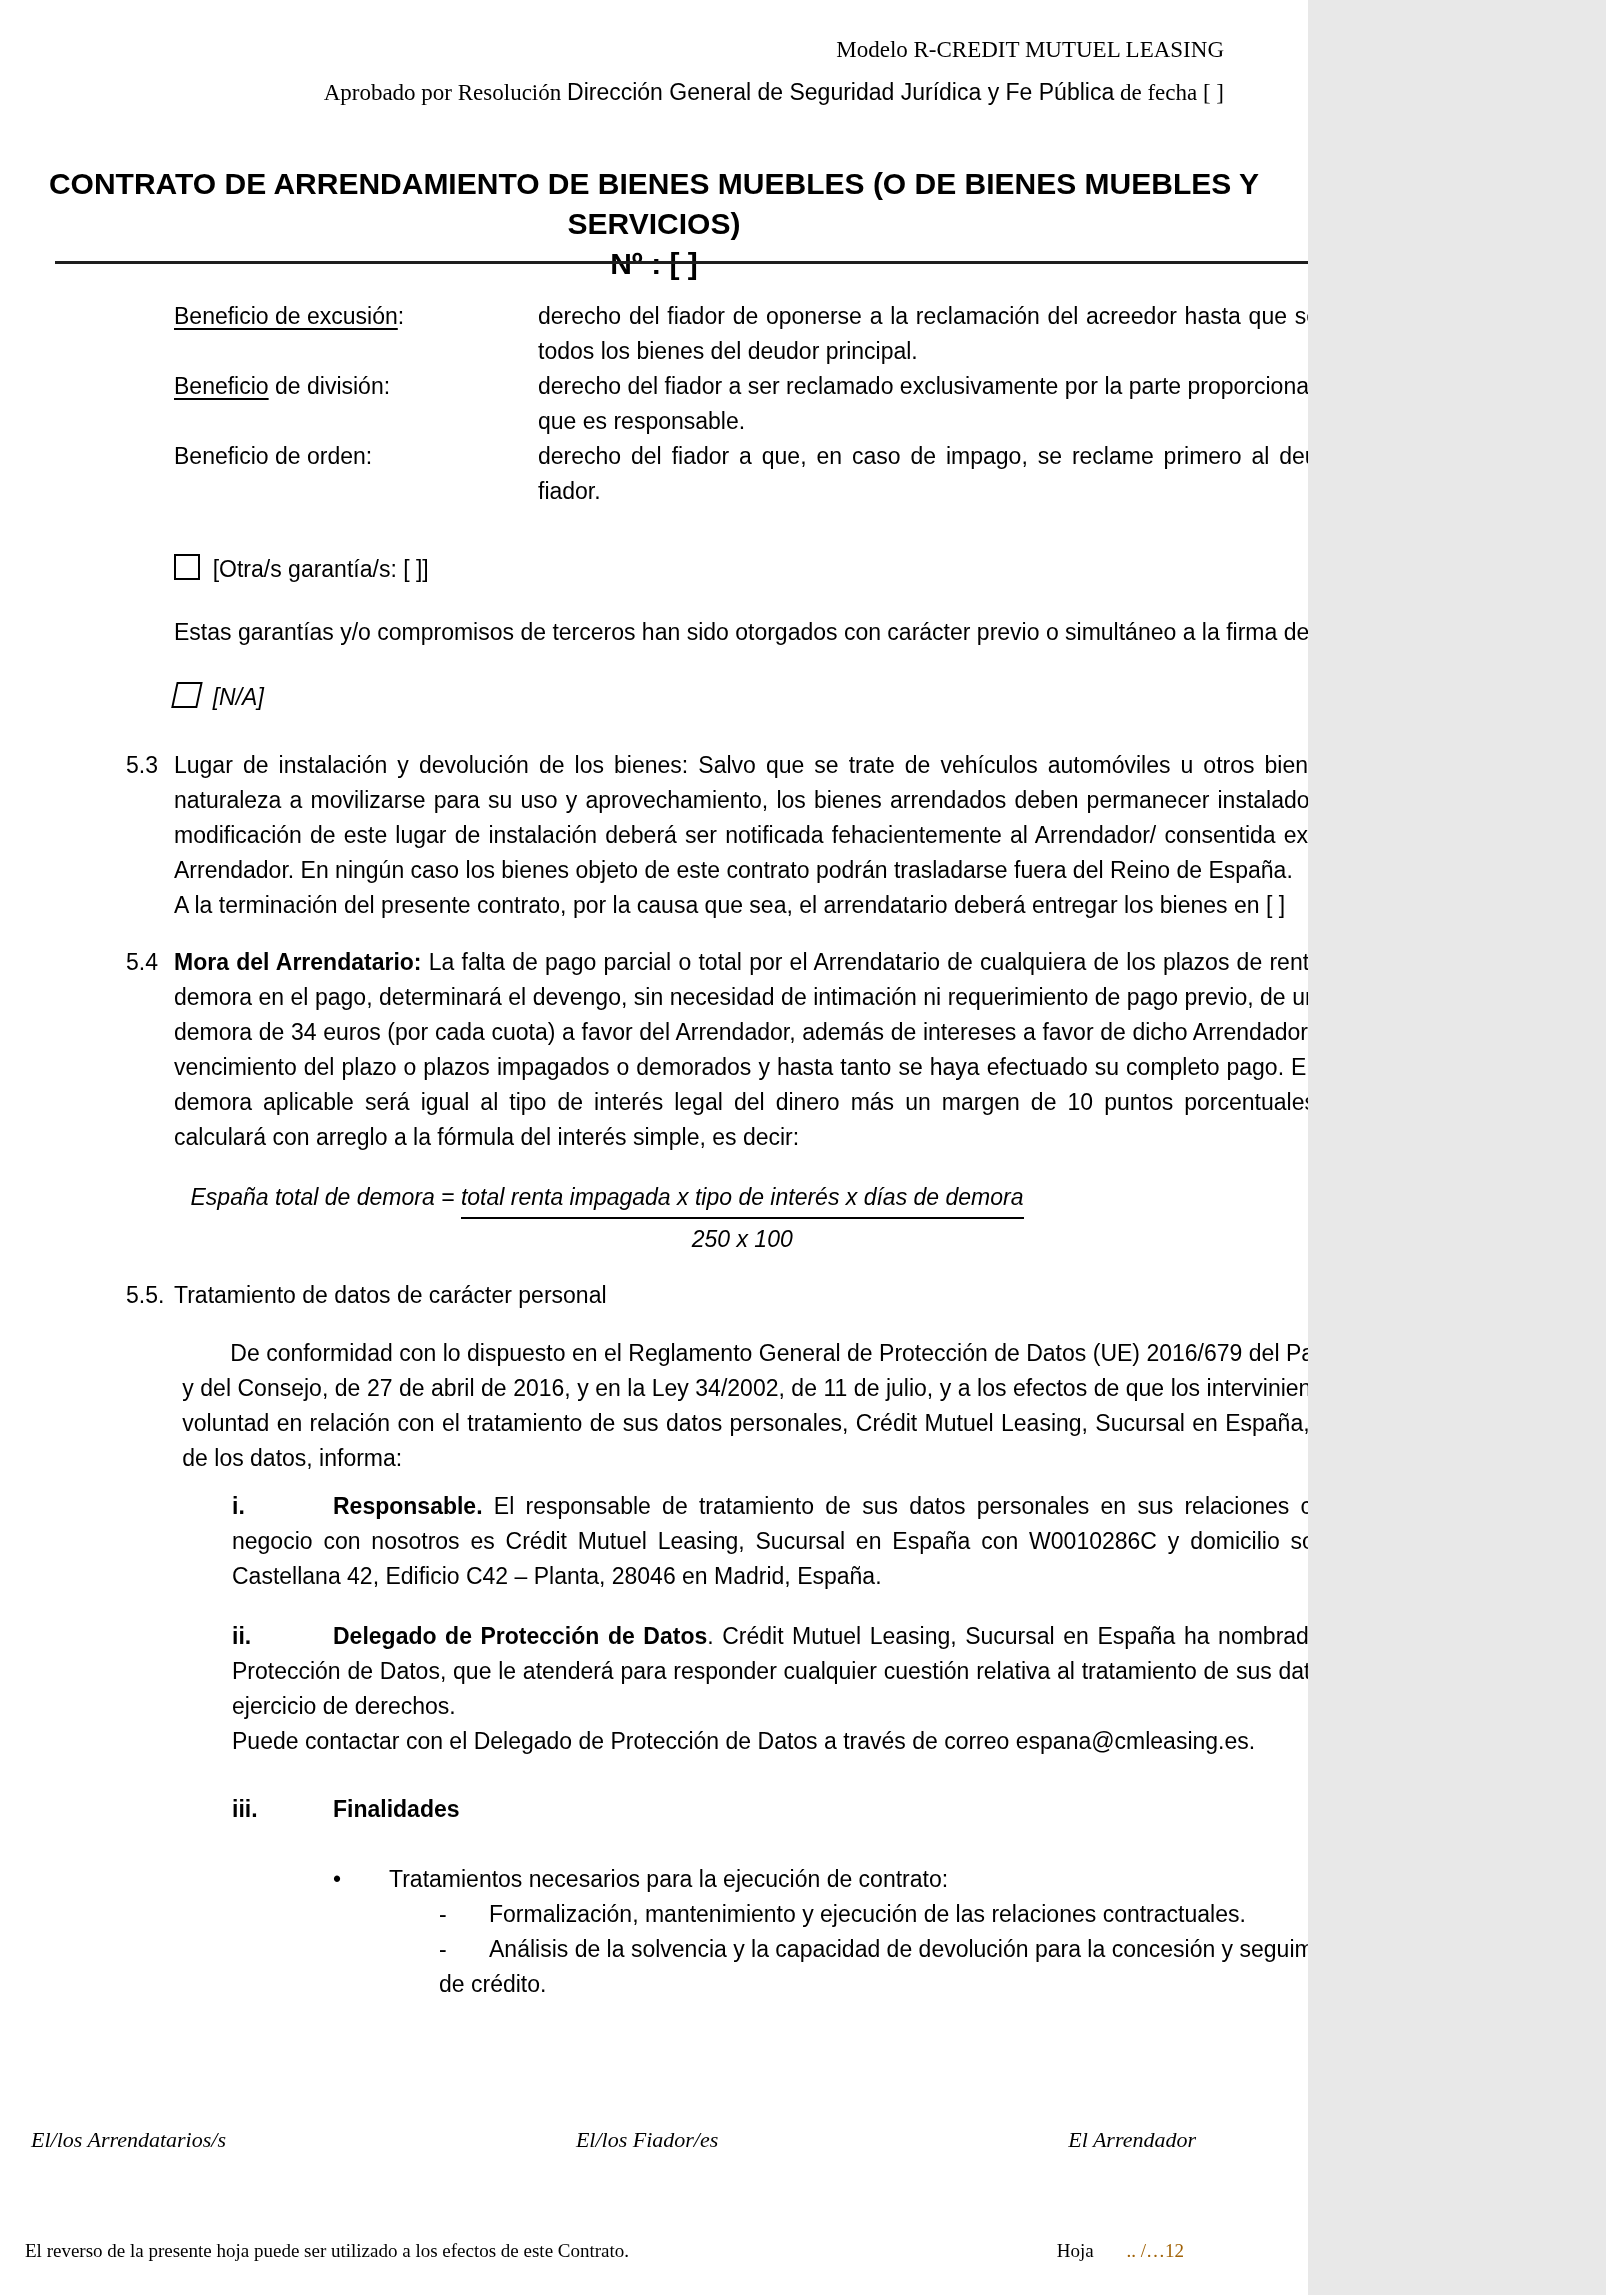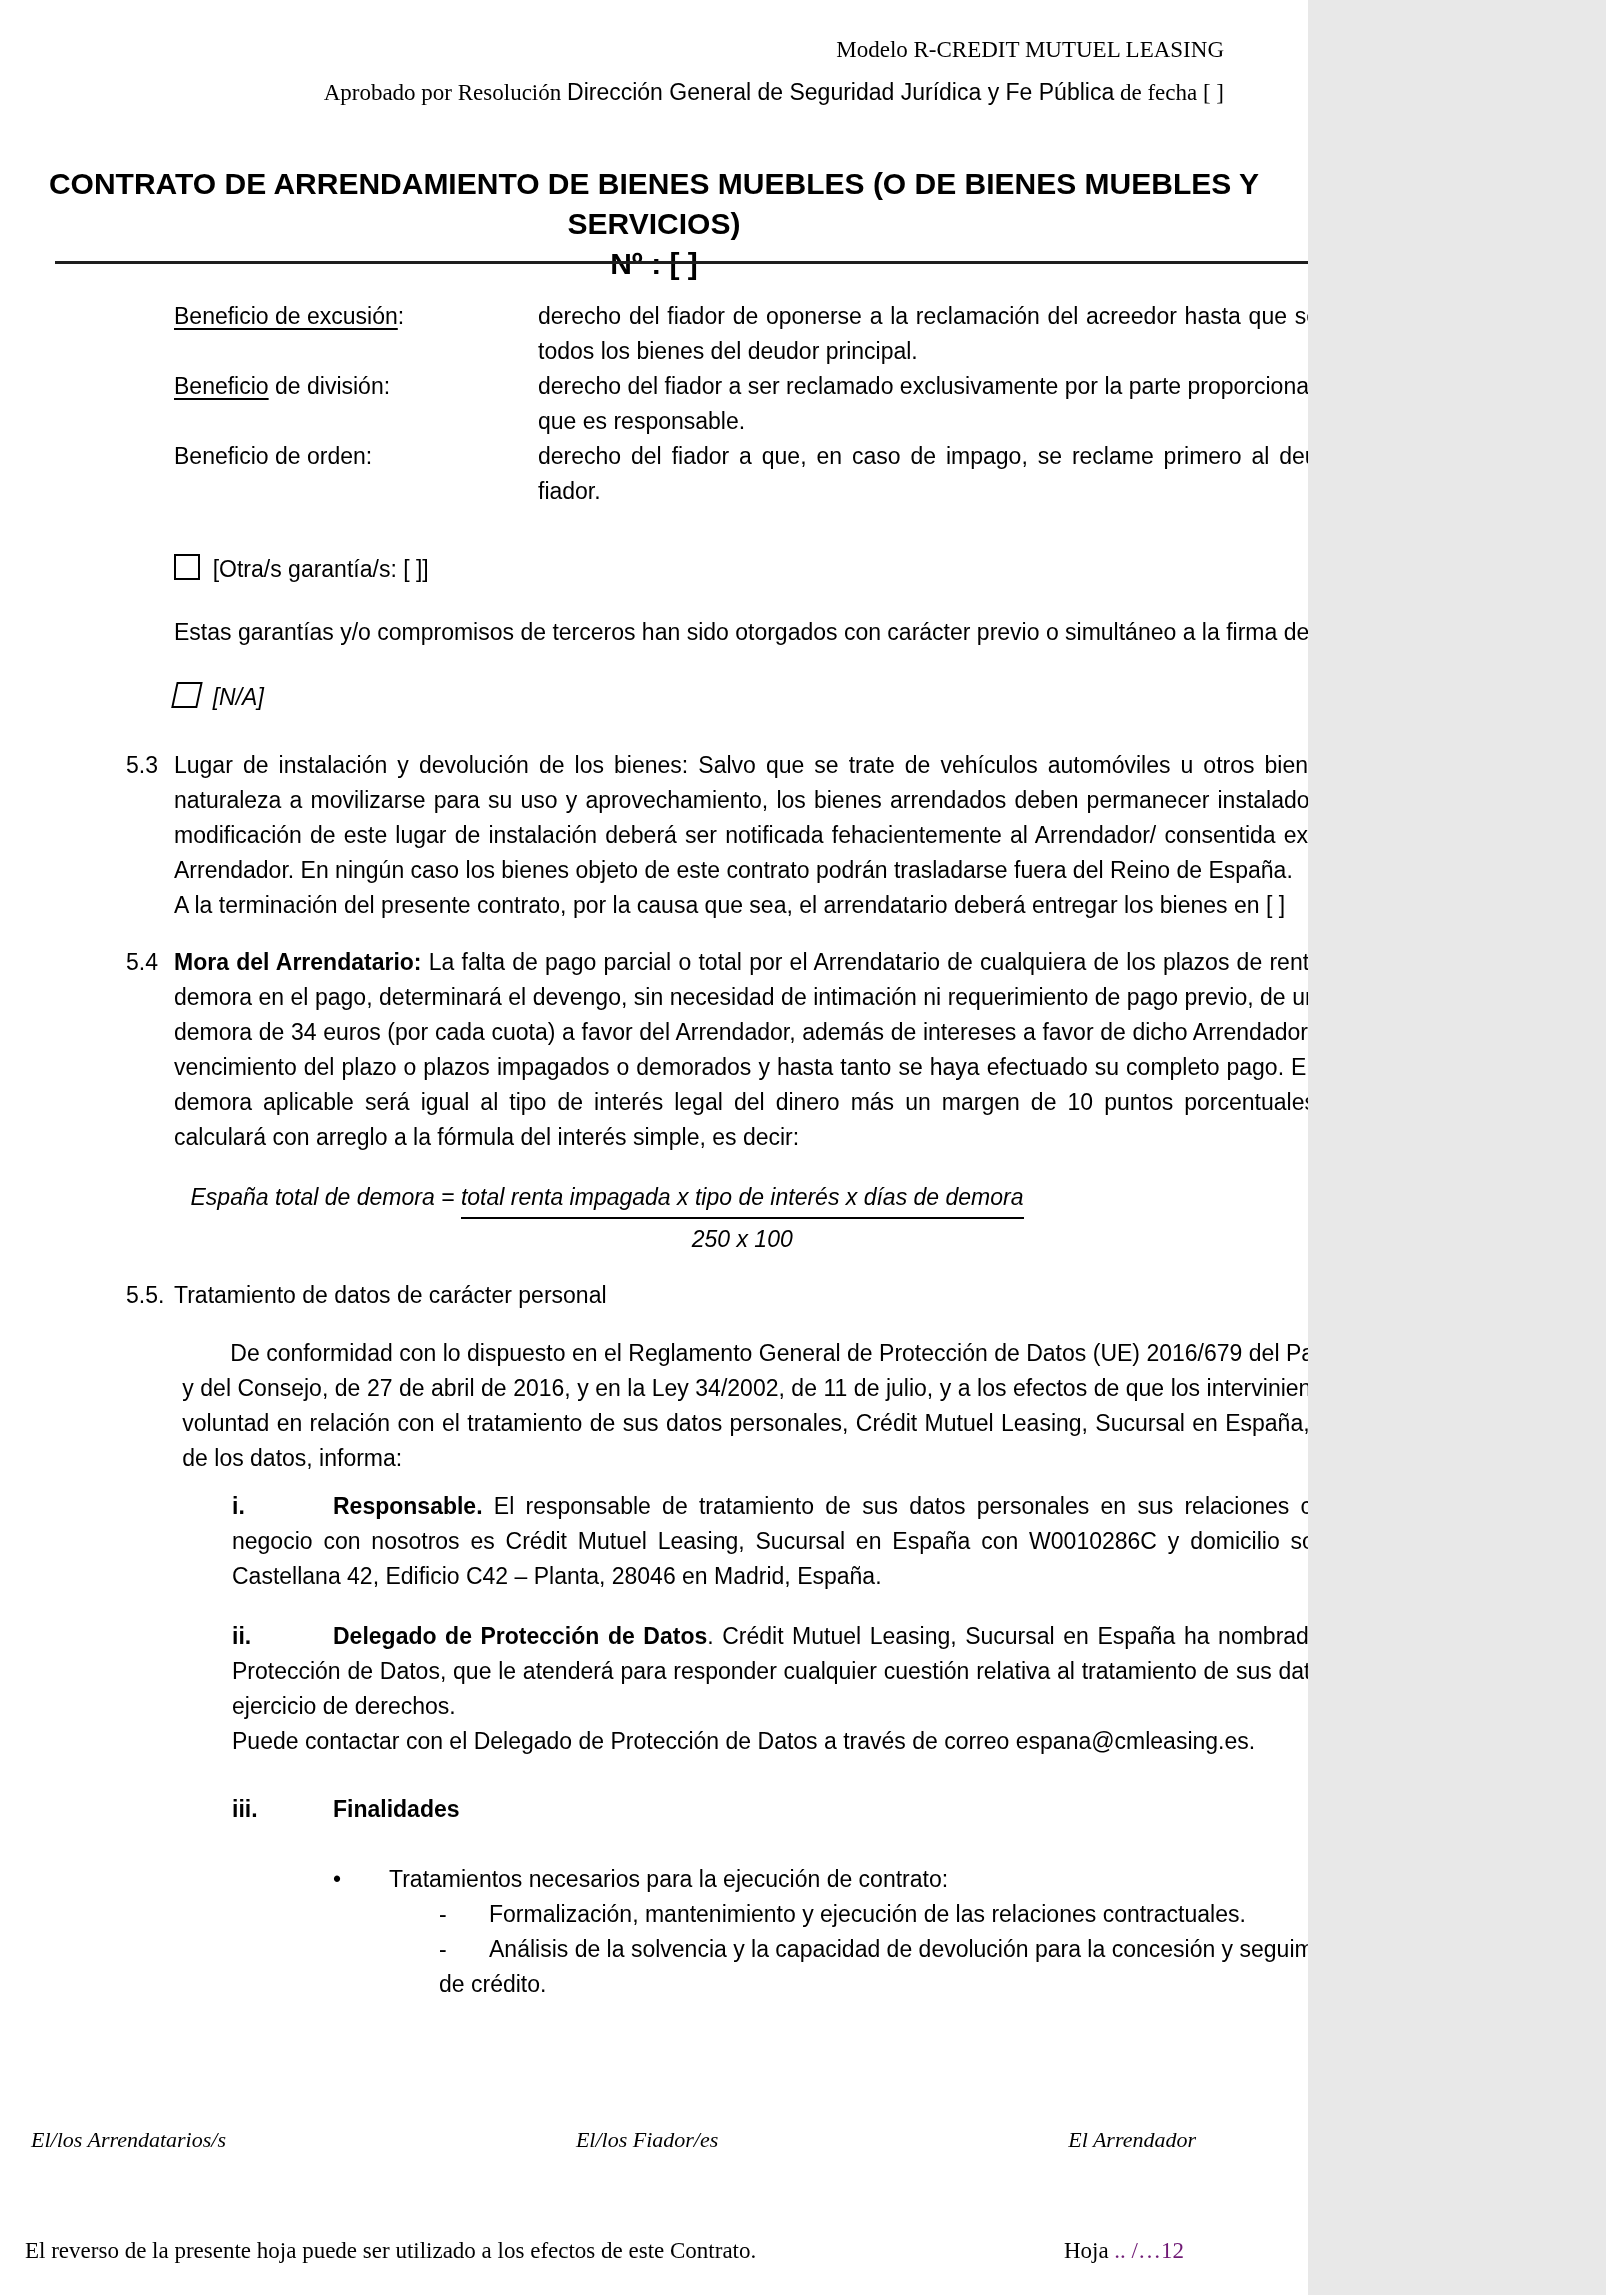--- a/index.html
+++ b/index.html
@@ -99,23 +99,23 @@
     position:absolute; top:2122px; left:31px; right:112px;
     display:flex; justify-content:space-between;
     font-family:"Liberation Serif", serif;
     font-size:22px;
     font-style:italic;
   }
   .footer-line {
     position:absolute; top:2233px; left:25px; right:124px;
     display:flex; justify-content:space-between;
     font-family:"Liberation Serif", serif;
-    font-size:23px;
-  }
-  .page-num-value { color:#701a75; }
+    font-size:19px;
+  }
+  .page-num-value { color:#a16207;margin-left:28px; }
 </style>
 </head>
 <body>
 
 <div class="page">
 
   <div class="doc-header">
     <div>Modelo R-CREDIT MUTUEL LEASING</div>
     <div>
       <span>Aprobado por Resolución </span><span class="sans-part">Dirección General de Seguridad Jurídica y Fe Pública</span><span> de fecha [   ]</span>

